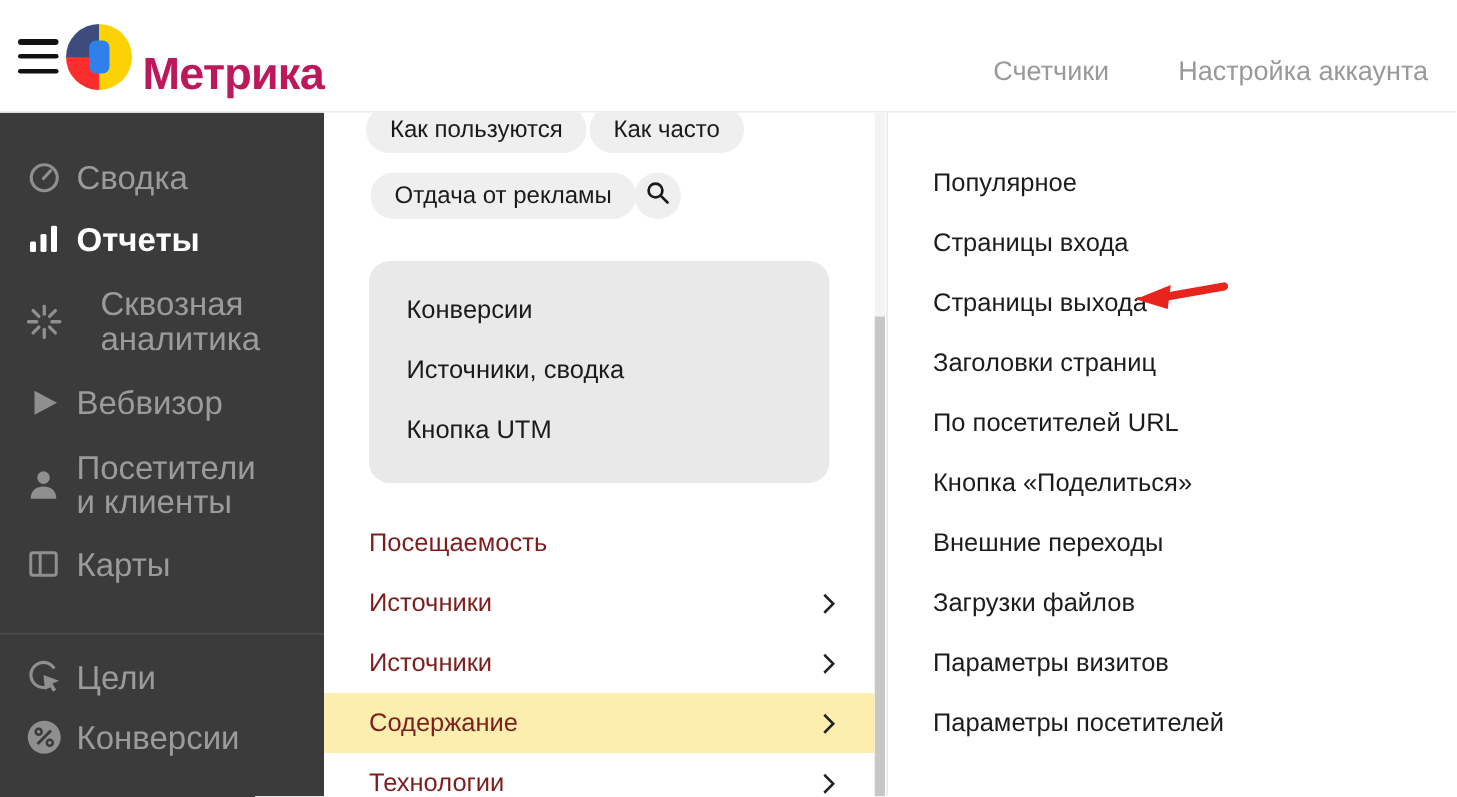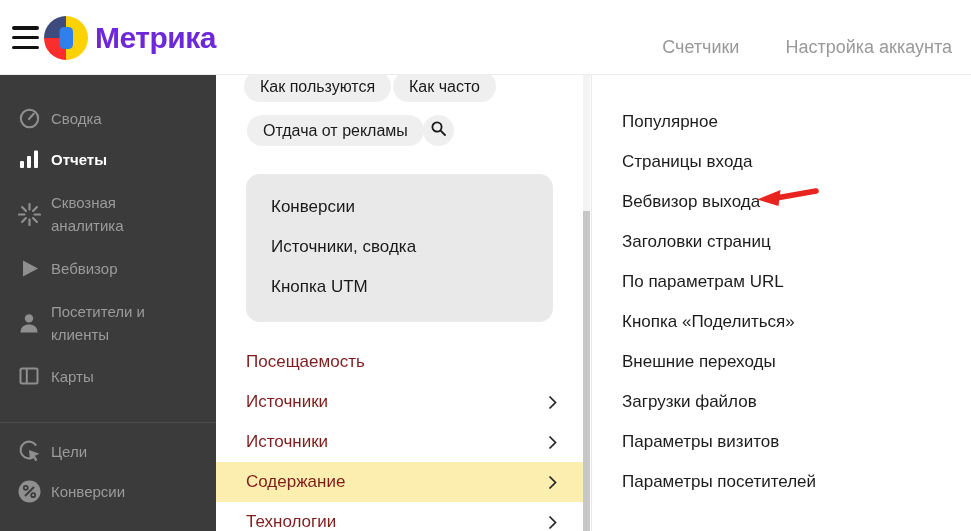--- a/index.html
+++ b/index.html
@@ -7,29 +7,29 @@
   body{font-family:"Liberation Sans","DejaVu Sans",sans-serif;-webkit-font-smoothing:antialiased;}
   .screen{position:relative;width:971px;height:531px;background:#fff;overflow:hidden;}
 
   
   .header{position:absolute;left:0;top:0;width:971px;height:75px;background:#fff;
           border-bottom:1px solid #ececec;z-index:5;display:flex;align-items:center;}
   .burger{position:absolute;left:12px;top:26px;width:27px;height:23px;display:flex;
           flex-direction:column;justify-content:space-between;cursor:pointer;}
   .burger span{display:block;height:3.5px;background:#111;border-radius:2px;}
   .logo{position:absolute;left:44px;top:16px;width:44px;height:44px;}
-  .wordmark{position:absolute;left:95px;top:21px;font-size:30px;font-weight:700;color:#6d28d9;letter-spacing:-0.5px;text-align:right;}
+  .wordmark{position:absolute;left:95px;top:33px;font-size:30px;font-weight:700;color:#be185d;letter-spacing:-0.5px;text-align:right;}
   .topnav{position:absolute;right:19px;top:0;height:75px;display:flex;align-items:center;gap:46px;}
   .topnav .navlink{font-size:18px;color:#999;cursor:pointer;margin-top:20px;}
 
   
   .sidebar{position:absolute;left:0;top:75px;width:216px;height:456px;background:#3b3b3b;}
   .side-item{position:absolute;left:16px;right:8px;display:flex;align-items:center;cursor:pointer;}
   .side-item .ic{width:26px;height:26px;flex:0 0 26px;display:flex;align-items:center;justify-content:center;}
-  .side-item .lbl{margin-left:9px;font-size:15px;line-height:23px;color:#9b9b9b;}
+  .side-item .lbl{margin-left:9px;font-size:22px;line-height:23px;color:#9b9b9b;}
   .side-item.active .lbl{color:#fff;font-weight:700;}
   .side-sep{position:absolute;left:0;top:347px;width:216px;height:1px;background:#4d4d4d;}
 
   
   .midpanel{position:absolute;left:216px;top:75px;width:367px;height:456px;background:#fff;z-index:1;}
   .chip{position:absolute;height:31px;background:#efefef;border-radius:16px;display:flex;
         align-items:center;padding:0 16px;font-size:16px;color:#1a1a1a;white-space:nowrap;cursor:pointer;}
   .chip.search{width:31px;padding:0;justify-content:center;}
   .graybox{position:absolute;left:30px;top:99px;width:307px;height:148px;background:#e9e9ea;border-radius:14px;padding-top:13px;}
   .graybox .g-item{height:40px;display:flex;align-items:center;padding-left:25px;font-size:17px;color:#1a1a1a;cursor:pointer;}
@@ -123,27 +123,27 @@
   <div class="vdivider"></div>
 
   <div class="subpanel">
     <div class="sub-row" style="top:27px;">
         <span>Популярное</span>
       </div>
     <div class="sub-row" style="top:67px;">
         <span>Страницы входа</span>
       </div>
     <div class="sub-row" style="top:107px;">
-        <span>Вебвизор выхода</span>
+        <span>Страницы выхода</span>
       </div>
     <div class="sub-row" style="top:147px;">
         <span>Заголовки страниц</span>
       </div>
     <div class="sub-row" style="top:187px;">
-        <span>По параметрам URL</span>
+        <span>По посетителей URL</span>
       </div>
     <div class="sub-row" style="top:227px;">
         <span>Кнопка «Поделиться»</span>
       </div>
     <div class="sub-row" style="top:267px;">
         <span>Внешние переходы</span>
       </div>
     <div class="sub-row" style="top:307px;">
         <span>Загрузки файлов</span>
       </div>
@@ -206,21 +206,21 @@
       <span class="ic">
         <svg width="20" height="20" viewBox="0 0 20 20">
             <rect x="1" y="12" width="4" height="7" rx="1" fill="#fff"></rect>
             <rect x="8" y="7" width="4" height="12" rx="1" fill="#fff"></rect>
             <rect x="15" y="1.5" width="4" height="17.5" rx="1" fill="#fff"></rect>
           </svg>
       </span>
       <span class="lbl">Отчеты</span>
     </div>
 
-    <div class="side-item" style="top:116px;width:150px;">
+    <div class="side-item" style="top:116px;width:150px;gap:16px;">
       <span class="ic">
         <svg width="23" height="23" viewBox="0 0 22 22">
           <g stroke="#8f8f8f" stroke-width="2.1" stroke-linecap="round">
             <line x1="11" y1="1" x2="11" y2="6.2"></line>
               <line x1="11" y1="15.8" x2="11" y2="21"></line>
             <line x1="1" y1="11" x2="6.2" y2="11"></line>
               <line x1="15.8" y1="11" x2="21" y2="11"></line>
             <line x1="3.9" y1="3.9" x2="7.6" y2="7.6"></line>
               <line x1="14.4" y1="14.4" x2="18.1" y2="18.1"></line>
             <line x1="18.1" y1="3.9" x2="14.4" y2="7.6"></line>

